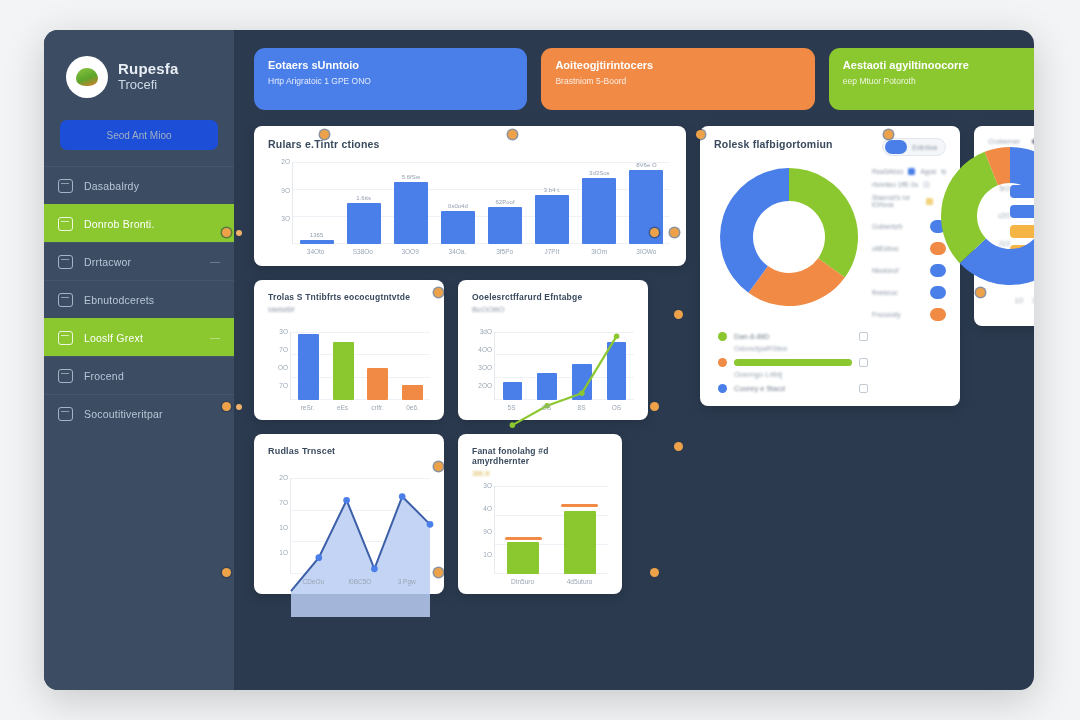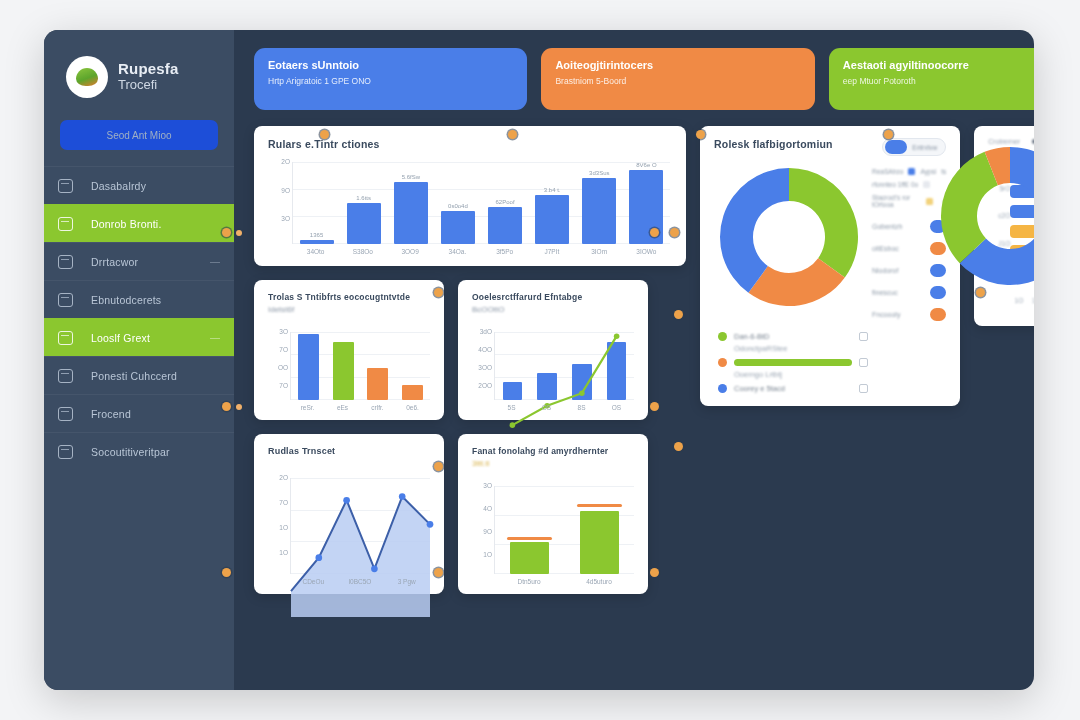--- a/index.html
+++ b/index.html
@@ -43,21 +43,21 @@
     filter: blur(.55px); letter-spacing: .2px;
   }
   .brand-sub { font-size: 13px; color: #cfd8e4; filter: blur(.6px); }
   .search-pill {
     margin: 4px 16px 16px 16px; height: 30px;
     background: #1d4ed8; border-radius: 7px;
     display: flex; align-items: center; justify-content: center;
     font-size: 10px; color: #9fb0c4; filter: blur(.7px);
   }
   .nav-item {
-    display: flex; align-items: center; gap: 18px;
+    display: flex; align-items: center; gap: 11px;
     height: 38px; padding: 0 14px;
     color: #b9c6d6; font-size: 10.5px;
     border-top: 1px solid rgba(255,255,255,.055);
     position: relative;
   }
   .nav-item.active { background: #8bc72f; color: #ffffff; border-top-color: transparent; }
   .nav-label { filter: blur(.7px); letter-spacing: .2px; white-space: nowrap; overflow: hidden; }
   .nav-dash { margin-left: auto; opacity: .5; font-size: 10px; filter: blur(.6px); }
   .nav-ico {
     width: 15px; height: 14px; flex-shrink: 0;
@@ -216,25 +216,20 @@
           <span class="nav-label">Ebnutodcerets</span>
           <span class="nav-dash"></span>
         </div>
         <div class="nav-item active">
           <span class="nav-ico"></span>
           <span class="nav-label">Looslf Grext</span>
           <span class="nav-dash">—</span>
         </div>
         <div class="nav-item">
           <span class="nav-ico"></span>
-          <span class="nav-label">Ponesti Cuhccerd</span>
-          <span class="nav-dash"></span>
-        </div>
-        <div class="nav-item">
-          <span class="nav-ico"></span>
           <span class="nav-label">Frocend</span>
           <span class="nav-dash"></span>
         </div>
         <div class="nav-item">
           <span class="nav-ico"></span>
           <span class="nav-label">Socoutitiveritpar</span>
           <span class="nav-dash"></span>
         </div>
       </div>
   </div>
@@ -419,21 +414,21 @@
                   </svg>
               </div>
               <div class="xlabels" id="xl-3">
                   <span>CDeOu</span>
                   <span>l0BC5O</span>
                   <span>3 Pgw</span>
                 </div>
             </div>
           </div>
 
-          <div class="panel" style="width:190px;height:160px">
+          <div class="panel" style="width:164px;height:160px">
             <div class="panel-title" style="font-size:8.5px">Fanat fonolahg #d amyrdhernter</div>
             <div class="panel-sub" style="color:#d8b24a">3ttt.tl</div>
             <div class="chart" style="position:absolute;left:12px;right:12px;top:48px;bottom:6px">
               <div class="ylabels" id="yl-4">
                   <span>3O</span>
                   <span>4O</span>
                   <span>9O</span>
                   <span>1O</span>
                   <span></span>
                 </div>

